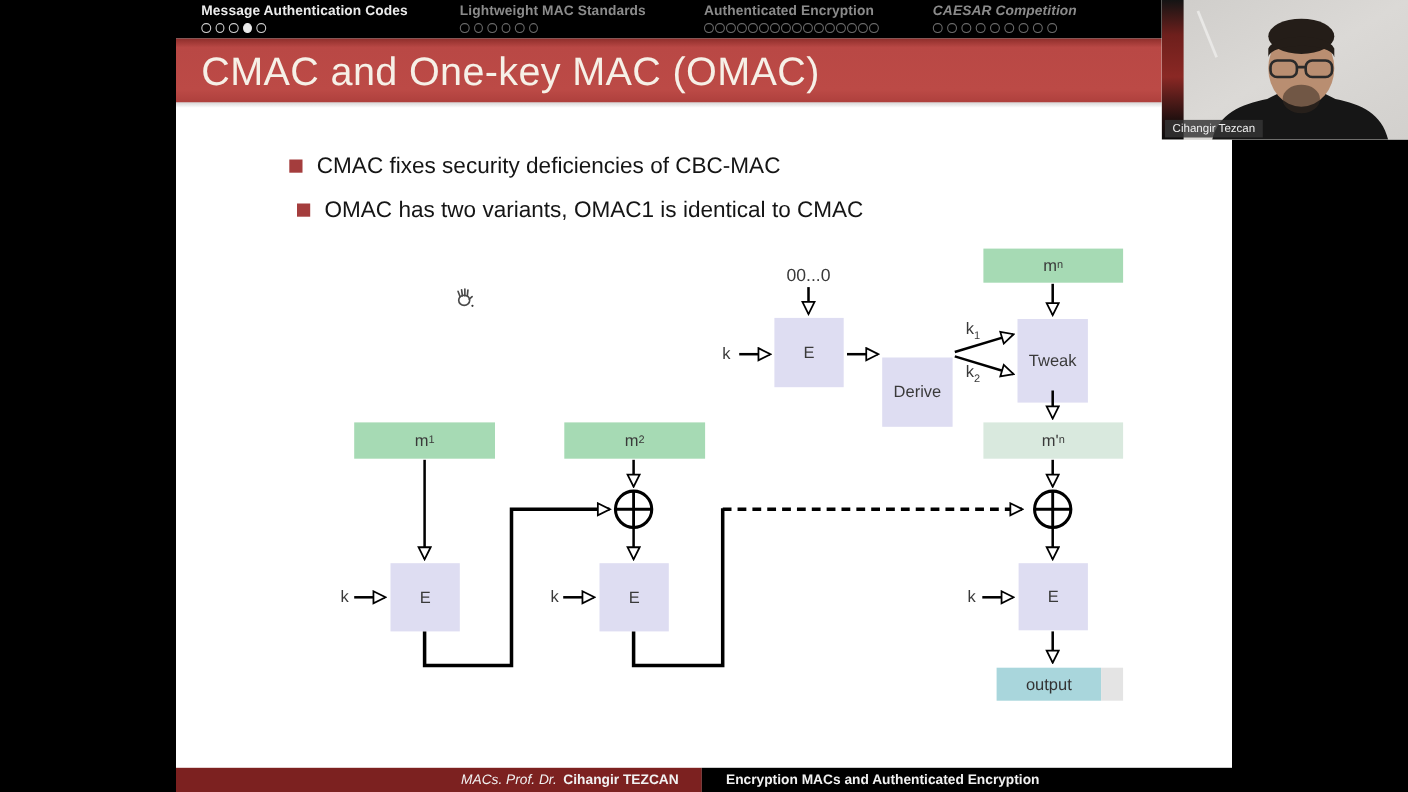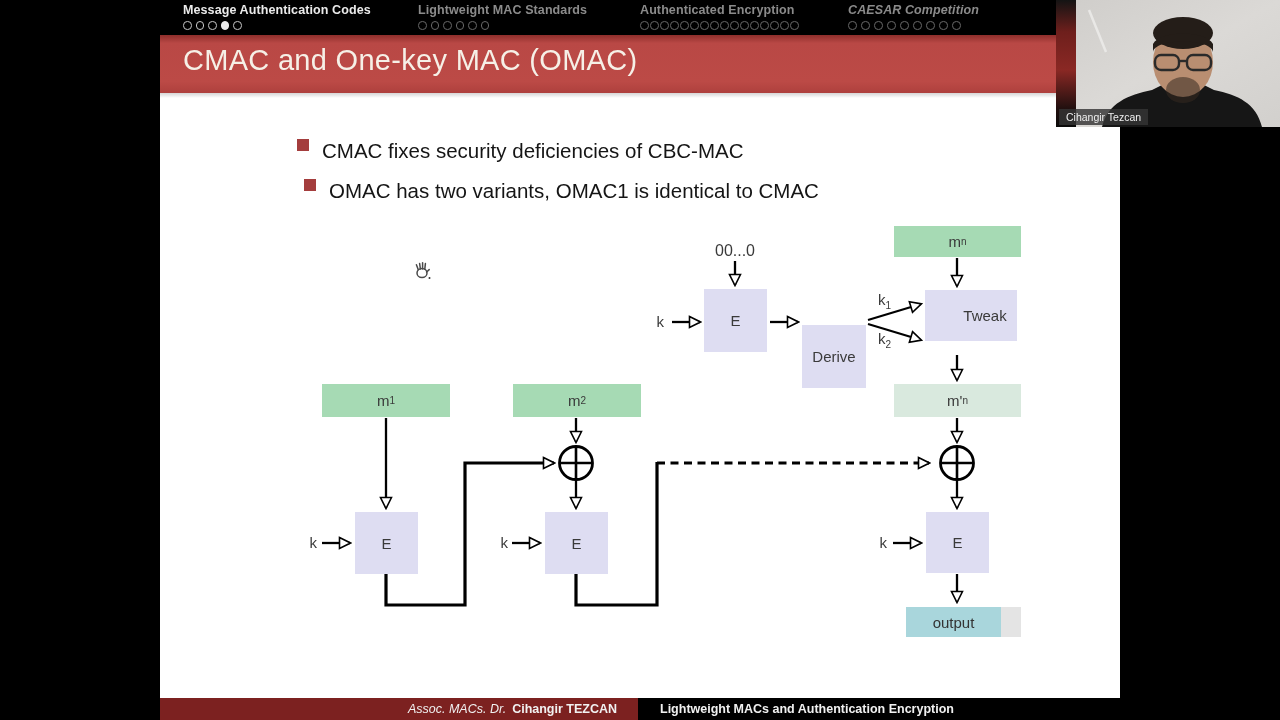--- a/index.html
+++ b/index.html
@@ -18,24 +18,24 @@
   .dots{display:flex;margin-top:4px;}
   .dot{width:8.5px;height:8.5px;border-radius:50%;border:1.6px solid #686868;box-sizing:border-box;flex:none;}
   .nav-sec.active .dot{border-color:#c9c9c9;}
   .nav-sec.active .dot.filled{background:#ebebeb;border-color:#ebebeb;}
 
   
   .titlebar{position:absolute;top:35px;left:0;width:960px;height:58px;
             background:linear-gradient(180deg,#8e2e2b 0,#b94845 14%,#bc4a46 80%,#ae403d 100%);}
   .titlebar:after{content:"";position:absolute;left:0;top:58px;width:960px;height:5px;
             background:linear-gradient(180deg,rgba(90,90,90,.25),rgba(0,0,0,0));}
-  .frametitle{position:absolute;left:23px;top:9px;font-size:29px;color:#f6f0e7;letter-spacing:.3px;white-space:nowrap;}
-
-  
-  .bullet-row{position:absolute;display:flex;align-items:flex-start;margin-left:34px;}
+  .frametitle{position:absolute;left:23px;top:9px;font-size:36px;color:#f6f0e7;letter-spacing:.3px;white-space:nowrap;}
+
+  
+  .bullet-row{position:absolute;display:flex;align-items:center;}
   .bullet-sq{width:12px;height:12px;background:#a43d3d;margin-right:13px;flex:none;}
   .bullet-text{font-size:20.5px;color:#151515;white-space:nowrap;}
 
   
   .dbox{position:absolute;display:flex;align-items:center;justify-content:center;
         font-size:15px;color:#3a3a3a;}
   .dbox sub,.dlabel sub{font-size:10px;line-height:0;}
   .green{background:#a6dab4;}
   .palegreen{background:#d9e9de;}
   .lav{background:#deddf2;}
@@ -164,21 +164,21 @@
       <span>m'</span>
       <sub>n</sub>
     </div>
 
   <div class="dbox lav" style="left:544px;top:289px;width:63px;height:63px;">
       <span>E</span>
     </div>
   <div class="dbox lav" style="left:642px;top:289px;width:64px;height:63px;margin-top:36px;">
       <span>Derive</span>
     </div>
-  <div class="dbox lav" style="left:765px;top:290px;width:64px;height:51px;padding-left:28px;">
+  <div class="dbox lav" style="left:765px;top:290px;width:64px;height:76px;">
       <span>Tweak</span>
     </div>
 
   <div class="dbox lav" style="left:195px;top:512px;width:63px;height:62px;">
       <span>E</span>
     </div>
   <div class="dbox lav" style="left:385px;top:512px;width:63px;height:62px;">
       <span>E</span>
     </div>
   <div class="dbox lav" style="left:766px;top:512px;width:63px;height:61px;">
@@ -248,24 +248,24 @@
       <line x1="8.4" y1="9" x2="7.6" y2="3.4"></line>
       <line x1="10.6" y1="9" x2="10.6" y2="2.8"></line>
       <line x1="12.8" y1="9.2" x2="13.4" y2="3.6"></line>
       <line x1="14.6" y1="12" x2="17.2" y2="9.6"></line>
       <circle cx="17.5" cy="18" r="1" fill="#333" stroke="none"></circle>
     </g>
   </svg>
 
   <div class="footer">
     <div class="f-red">
-      <span class="prefix">Assoc. MACs. Dr.</span>
+      <span class="prefix">MACs. Prof. Dr.</span>
       <span class="name">Cihangir TEZCAN</span>
     </div>
-    <div class="f-black">Lightweight MACs and Authentication Encryption</div>
+    <div class="f-black">Encryption MACs and Authenticated Encryption</div>
   </div>
 </div>
 
 <div class="webcam">
   <svg width="224" height="127" viewBox="0 0 224 127">
     <defs>
       <linearGradient id="bgGrad" x1="0" y1="0" x2="1" y2="1">
         <stop offset="0" stop-color="#cfcdca"></stop>
           <stop offset=".5" stop-color="#dbd9d6"></stop>
           <stop offset="1" stop-color="#d2d0cd"></stop>

